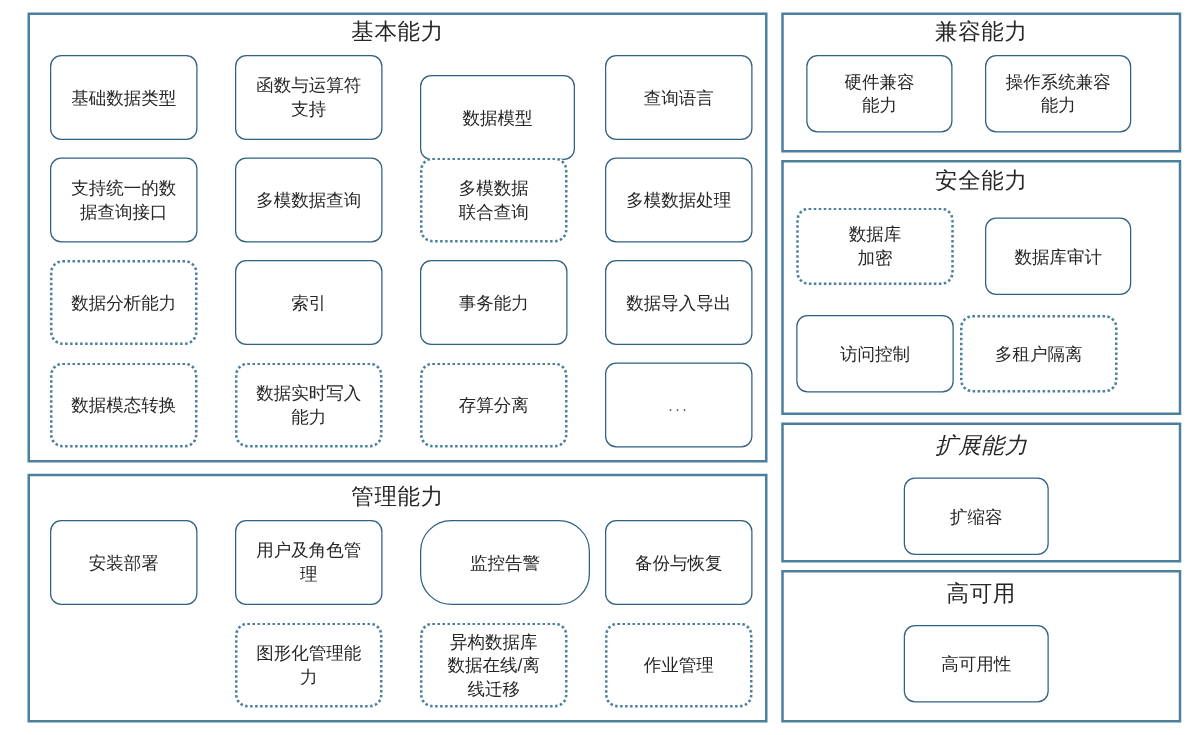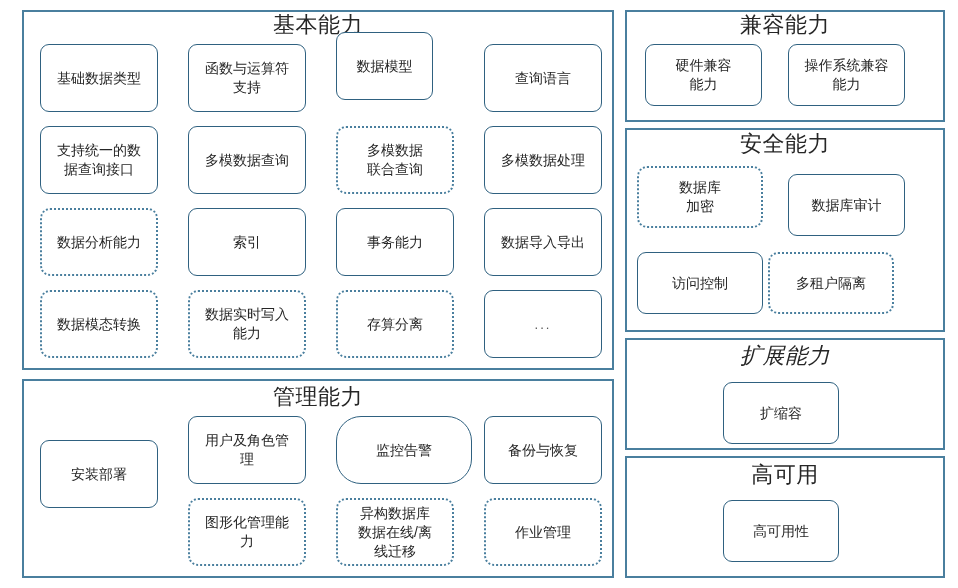--- a/index.html
+++ b/index.html
@@ -16,21 +16,21 @@
   .panel{
     position:absolute;
     box-sizing:border-box;
     border:2px solid #4a7f9e;
     background:#ffffff;
   }
   .panel-title{
     position:absolute;
     left:0;right:0;
     text-align:center;
-    font-size:22px;
+    font-size:18px;
     line-height:22px;
     color:#262626;
     letter-spacing:0.5px;
     white-space:nowrap;
   }
 
   
   .box{
     position:absolute;
     box-sizing:border-box;
@@ -62,21 +62,21 @@
     <div class="panel" style="left: 22px; top: 10px; width: 592px; height: 360px;">
       <div class="panel-title" style="top: 2px;">基本能力</div>
     </div>
     <div class="box" style="left: 40px; top: 44px; width: 118px; height: 68px;">
       <span class="lbl">基础数据类型</span>
     </div>
     <div class="box" style="left: 188px; top: 44px; width: 118px; height: 68px;">
       <span class="lbl">函数与运算符
 支持</span>
     </div>
-    <div class="box" style="left: 336px; top: 32px; width: 97px; height: 68px;">
+    <div class="box" style="left: 336px; top: 60px; width: 124px; height: 68px;">
       <span class="lbl">数据模型</span>
     </div>
     <div class="box" style="left: 484px; top: 44px; width: 118px; height: 68px;">
       <span class="lbl">查询语言</span>
     </div>
     <div class="box" style="left: 40px; top: 126px; width: 118px; height: 68px;">
       <span class="lbl">支持统一的数
 据查询接口</span>
     </div>
     <div class="box" style="left: 188px; top: 126px; width: 118px; height: 68px;">
@@ -110,21 +110,21 @@
     </div>
     <div class="box dotted" style="left: 336px; top: 290px; width: 118px; height: 68px;">
       <span class="lbl">存算分离</span>
     </div>
     <div class="box ellipsis" style="left: 484px; top: 290px; width: 118px; height: 68px;">
       <span class="lbl">...</span>
     </div>
     <div class="panel" style="left: 22px; top: 379px; width: 592px; height: 199px;">
       <div class="panel-title" style="top: 5px;">管理能力</div>
     </div>
-    <div class="box" style="left: 40px; top: 440px; width: 118px; height: 68px;">
+    <div class="box" style="left: 40px; top: 416px; width: 118px; height: 68px;">
       <span class="lbl">安装部署</span>
     </div>
     <div class="box" style="left: 188px; top: 416px; width: 118px; height: 68px;">
       <span class="lbl">用户及角色管
 理</span>
     </div>
     <div class="box" style="left: 336px; top: 416px; width: 136px; height: 68px; border-radius: 25px;">
       <span class="lbl">监控告警</span>
     </div>
     <div class="box" style="left: 484px; top: 416px; width: 118px; height: 68px;">

